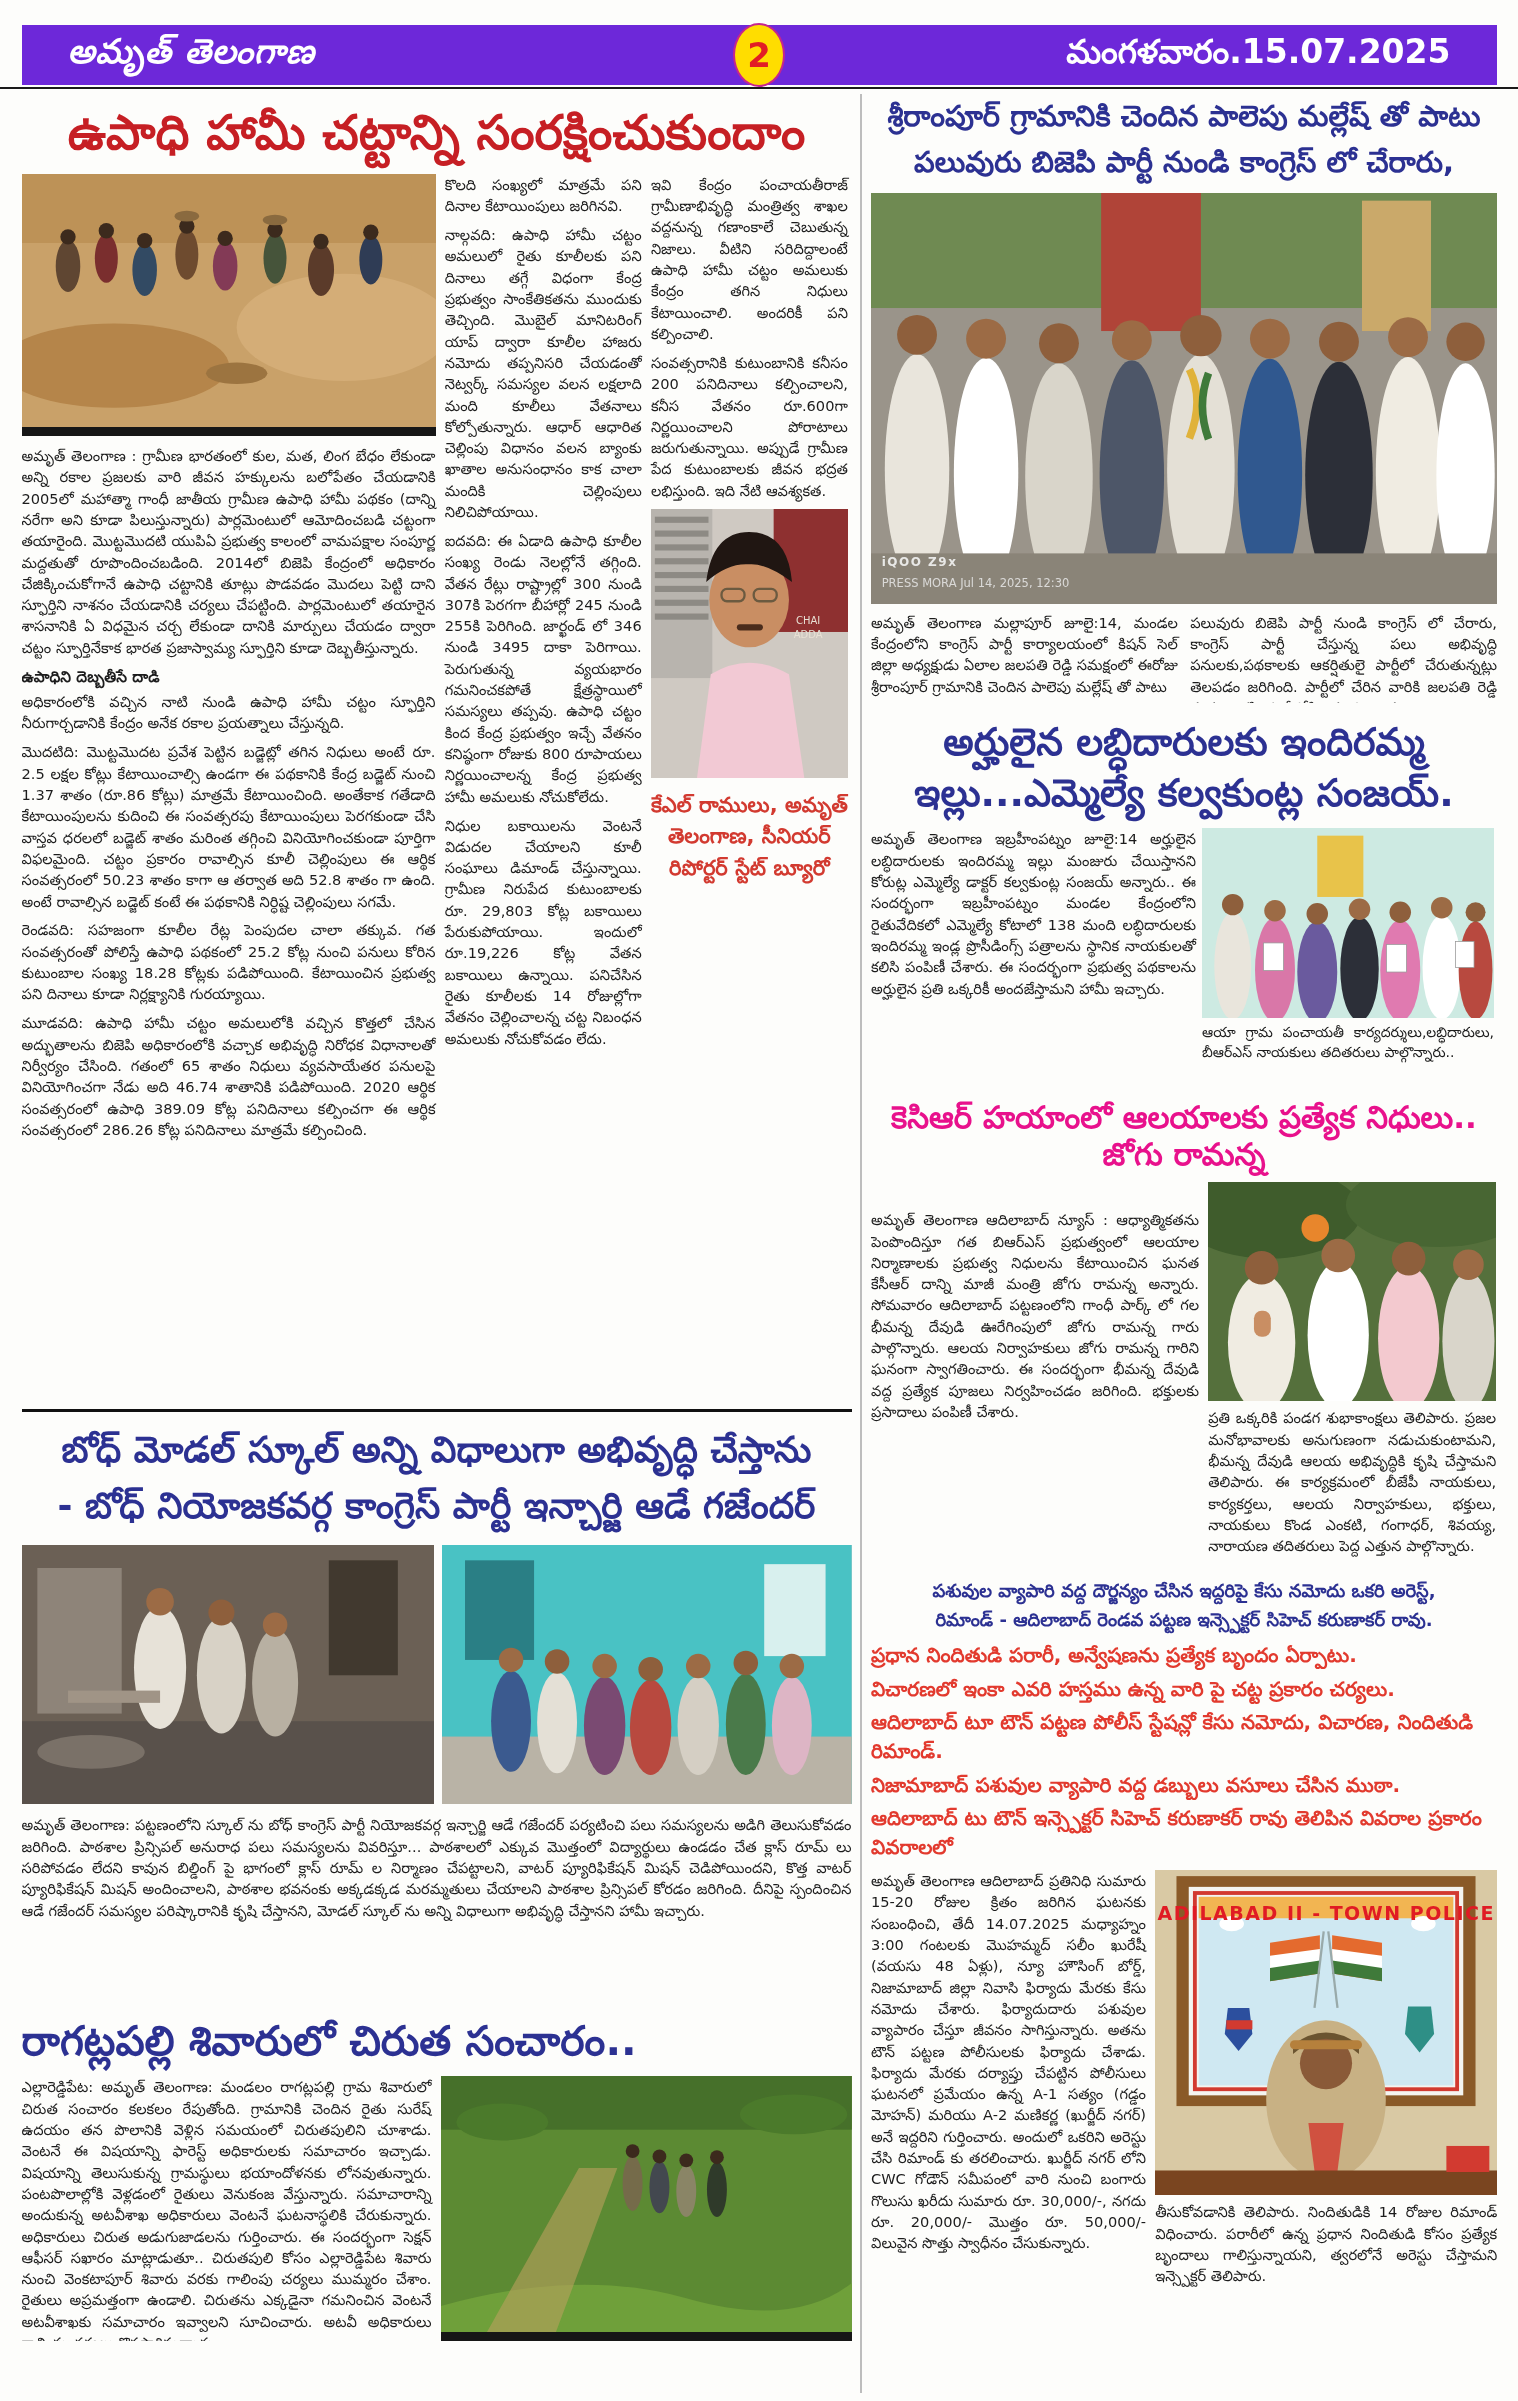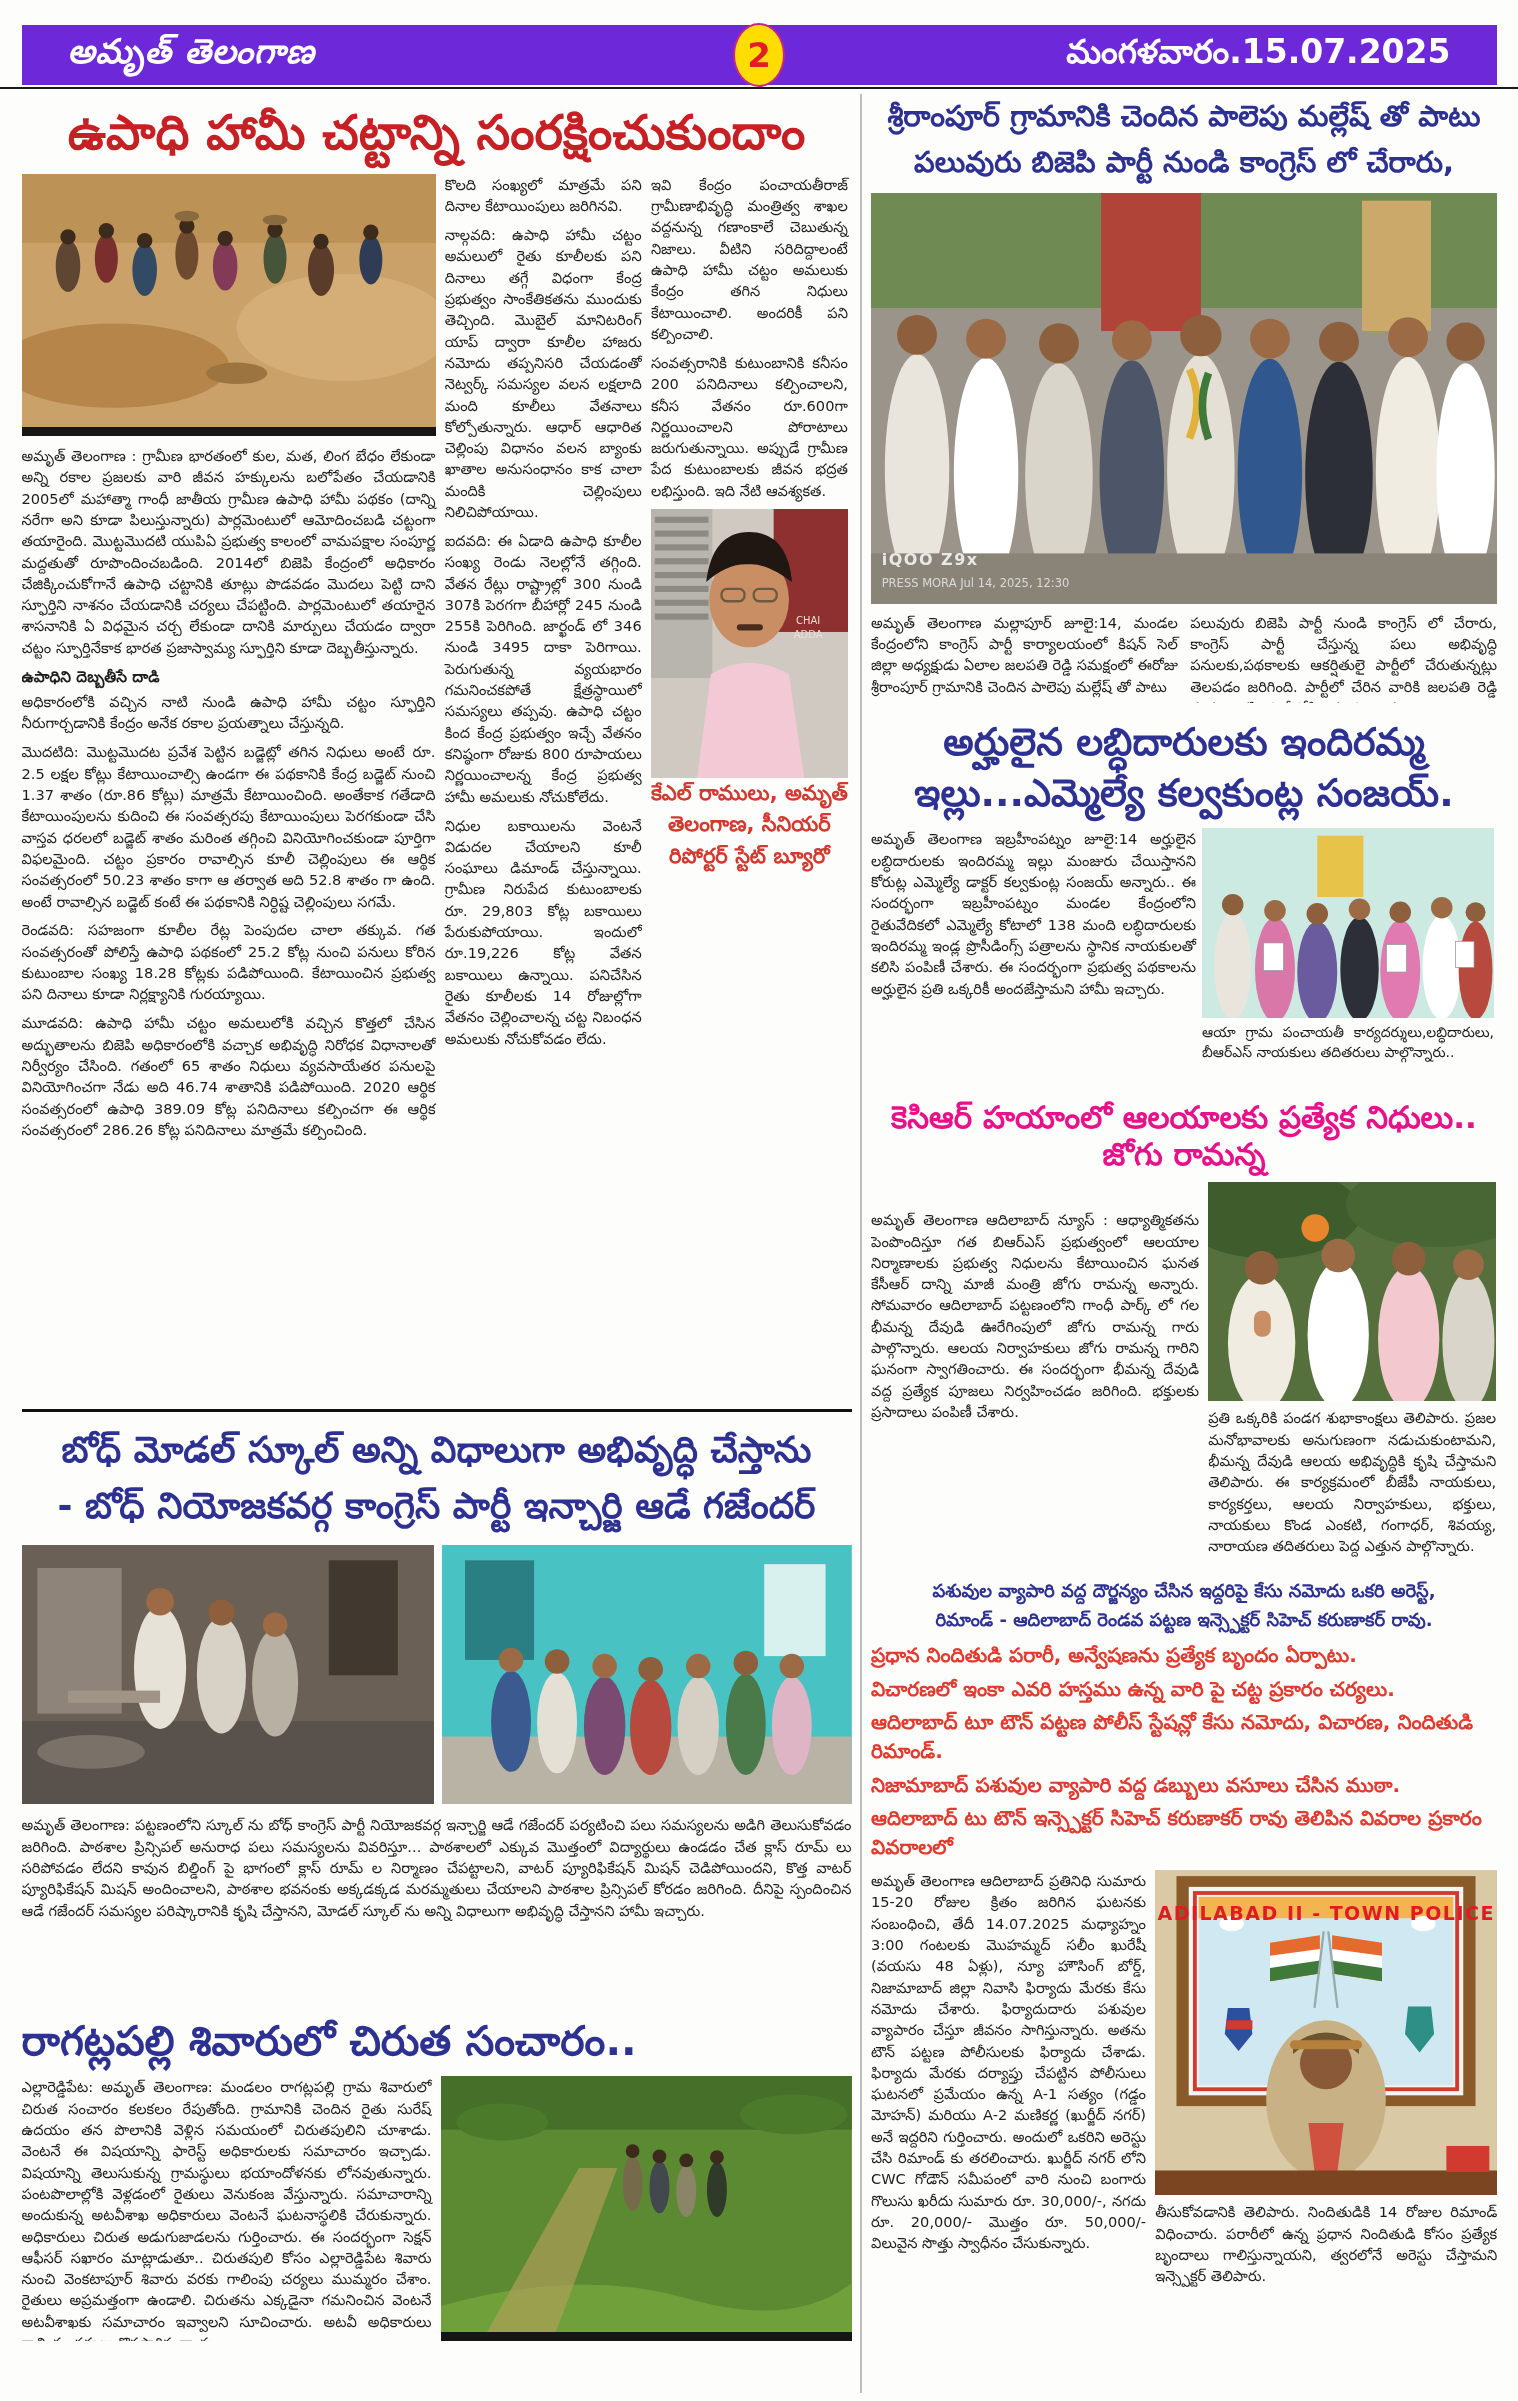--- a/index.html
+++ b/index.html
@@ -19,23 +19,23 @@
   .vdivider{position:absolute;left:860px;top:94px;bottom:7.7px;width:1.5px;background:#bdbdbd;}
   
   .hl-red{color:#c61f24;font-weight:bold;}
   .hl-blue{color:#2c3192;font-weight:bold;}
   .hl-pink{color:#e8118c;font-weight:bold;}
   p{margin:0 0 7.7px 0;}
   .body-txt{font-size:14.6px;line-height:1.46;text-align:justify;color:#1c1c1c;}
   .subhead{font-weight:bold;font-size:15.3px;margin:3.1px 0;}
   .ph{position:relative;overflow:hidden;background:#ccc;}
   .ph svg{display:block;width:100%;height:100%;}
-  .wm1{position:absolute;left:10.7px;bottom:35px;color:#f3f3f3;font-size:16px;font-weight:bold;letter-spacing:1.5px;opacity:.9;text-align:right;}
+  .wm1{position:absolute;left:10.7px;bottom:35px;color:#f3f3f3;font-size:12px;font-weight:bold;letter-spacing:1.5px;opacity:.9;text-align:right;}
   .wm2{position:absolute;left:10.7px;bottom:14px;color:#e8e8e8;font-size:11.5px;opacity:.85;}
-  .caption-red{color:#d23a30;font-size:21px;font-weight:bold;text-align:center;line-height:1.5;margin-top:0;}
+  .caption-red{color:#d23a30;font-size:21px;font-weight:bold;text-align:center;line-height:1.5;margin-top:12px;}
   .caption-sm{font-size:14px;line-height:1.4;text-align:justify;color:#1c1c1c;margin-top:4.6px;}
   .black-rule{height:3.1px;background:#111;margin:10.7px 0;}
   
   .left-sec{position:absolute;left:21.5px;top:94px;width:830px;}
   .upadhi-hl{font-size:48px;line-height:1.15;text-align:center;margin:10.7px 0 14px 0;}
   .cols3{display:flex;gap:9.2px;height:1224px;overflow:hidden;}
   .c1{width:414px;flex:none;}
   .c2{width:197px;flex:none;}
   .c3{width:197px;flex:none;}
   .ph-upadhi{width:414px;height:253px;border-bottom:9.2px solid #161616;margin-bottom:9.2px;}

